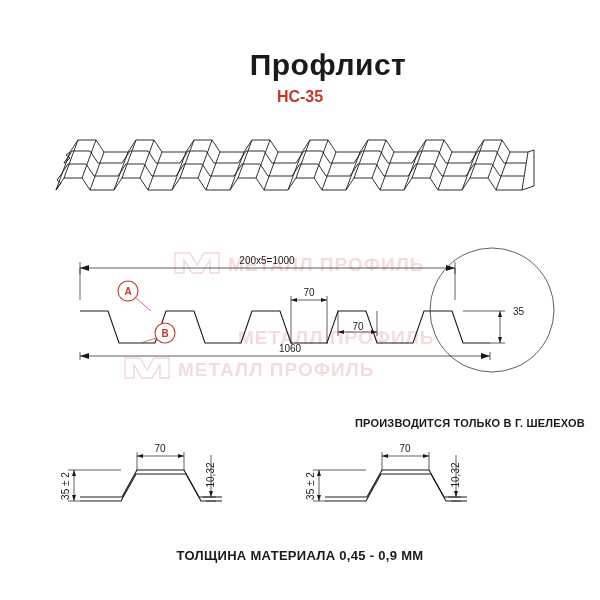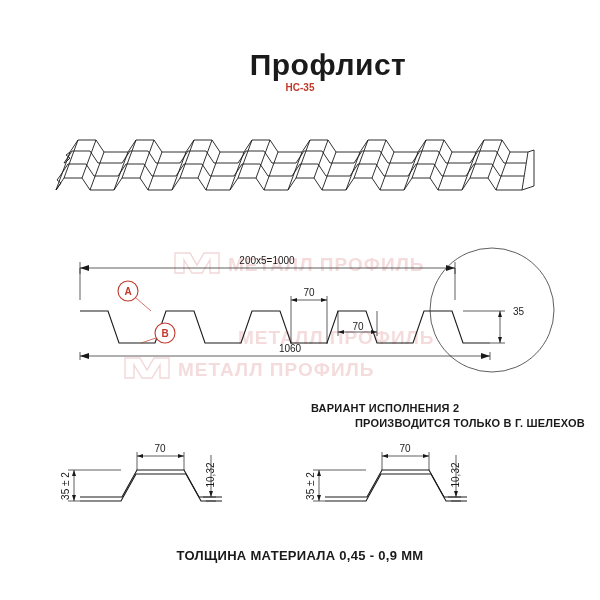--- a/index.html
+++ b/index.html
@@ -26,25 +26,25 @@
     left: 0;
     width: 600px;
     text-align: center;
     font-size: 30px;
     font-weight: bold;
     letter-spacing: 0.5px;
     padding-left: 28px;
   }
   .subtitle {
     position: absolute;
-    top: 82px;
+    top: 88px;
     left: 0;
     width: 600px;
     text-align: center;
-    font-size: 10px;
+    font-size: 16px;
     font-weight: bold;
     color: #c0392b;
   }
   .variant-label {
     position: absolute;
     font-size: 11px;
     font-weight: bold;
     letter-spacing: 0.2px;
   }
   .variant1-label { top: 402px; left: 66px; }
@@ -220,21 +220,20 @@
 
     <circle class="callout" cx="128" cy="291" r="10"></circle>
     <text class="callout-t" x="128" y="295" text-anchor="middle">A</text>
     <path class="thin" style="stroke:#c0392b" d="M136,298 L151,311"></path>
 
     <circle class="callout" cx="165" cy="333" r="10"></circle>
     <text class="callout-t" x="165" y="337" text-anchor="middle">B</text>
     <path class="thin" style="stroke:#c0392b" d="M156,338 L141,343"></path>
   </svg>
 
-  <div class="variant-label variant2-label">ВАРИАНТ ИСПОЛНЕНИЯ 2</div>
   <div class="variant-label variant2-label2">ПРОИЗВОДИТСЯ ТОЛЬКО В Г. ШЕЛЕХОВ</div>
 
   <svg width="600" height="600">
 
     <path class="ln" d="M80,497 L122,497 L137,470 L184,470 L199,497 L222,497"></path>
     <path class="ln" d="M80,501 L121,501 L136,474 L186,474 L201,501 L222,501"></path>
 
     <g class="dim">
       <line x1="137" y1="452" x2="137" y2="470"></line>
       <line x1="184" y1="452" x2="184" y2="470"></line>

